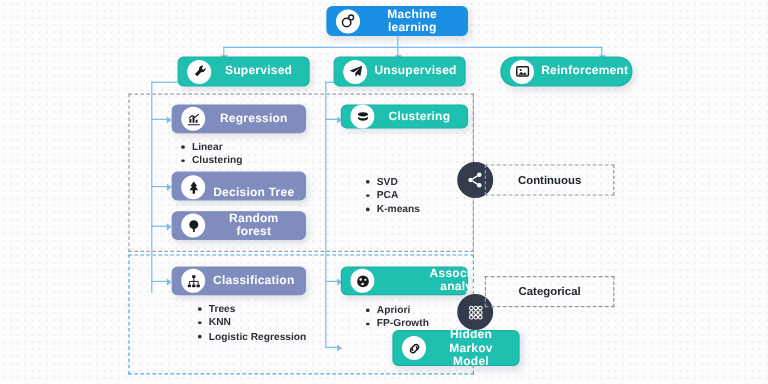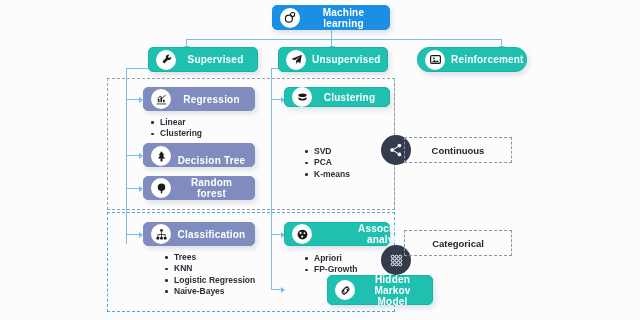--- a/index.html
+++ b/index.html
@@ -210,21 +210,20 @@
         <rect x="10.8" y="11.2" width="3.4" height="2.8" rx="0.5" fill="#1a1a1a"></rect>
         <path d="M8 4.4v3.2M3.5 11.2V8h9v3.2M8 8v3.2" fill="none" stroke="#1a1a1a" stroke-width="1"></path>
       </svg>
     </span>
     <span class="lbl">Classification</span>
   </div>
   <ul class="bullets" style="left:165px;top:252px;">
     <li>Trees</li>
     <li>KNN</li>
     <li>Logistic Regression</li>
-    <li>Naive-Bayes</li>
   </ul>
 
   <div class="node teal" style="left:284px;top:87px;width:106px;height:20px;">
     <span class="ico">
       <svg width="13" height="13" viewBox="0 0 16 16">
         <ellipse cx="8" cy="5.2" rx="5" ry="2.2" fill="#1a1a1a"></ellipse>
         <path d="M3 7.2c0 1.2 2.2 2.2 5 2.2s5-1 5-2.2v2.4c0 1.2-2.2 2.2-5 2.2s-5-1-5-2.2z" fill="#1a1a1a"></path>
       </svg>
     </span>
     <span class="lbl">Clustering</span>

